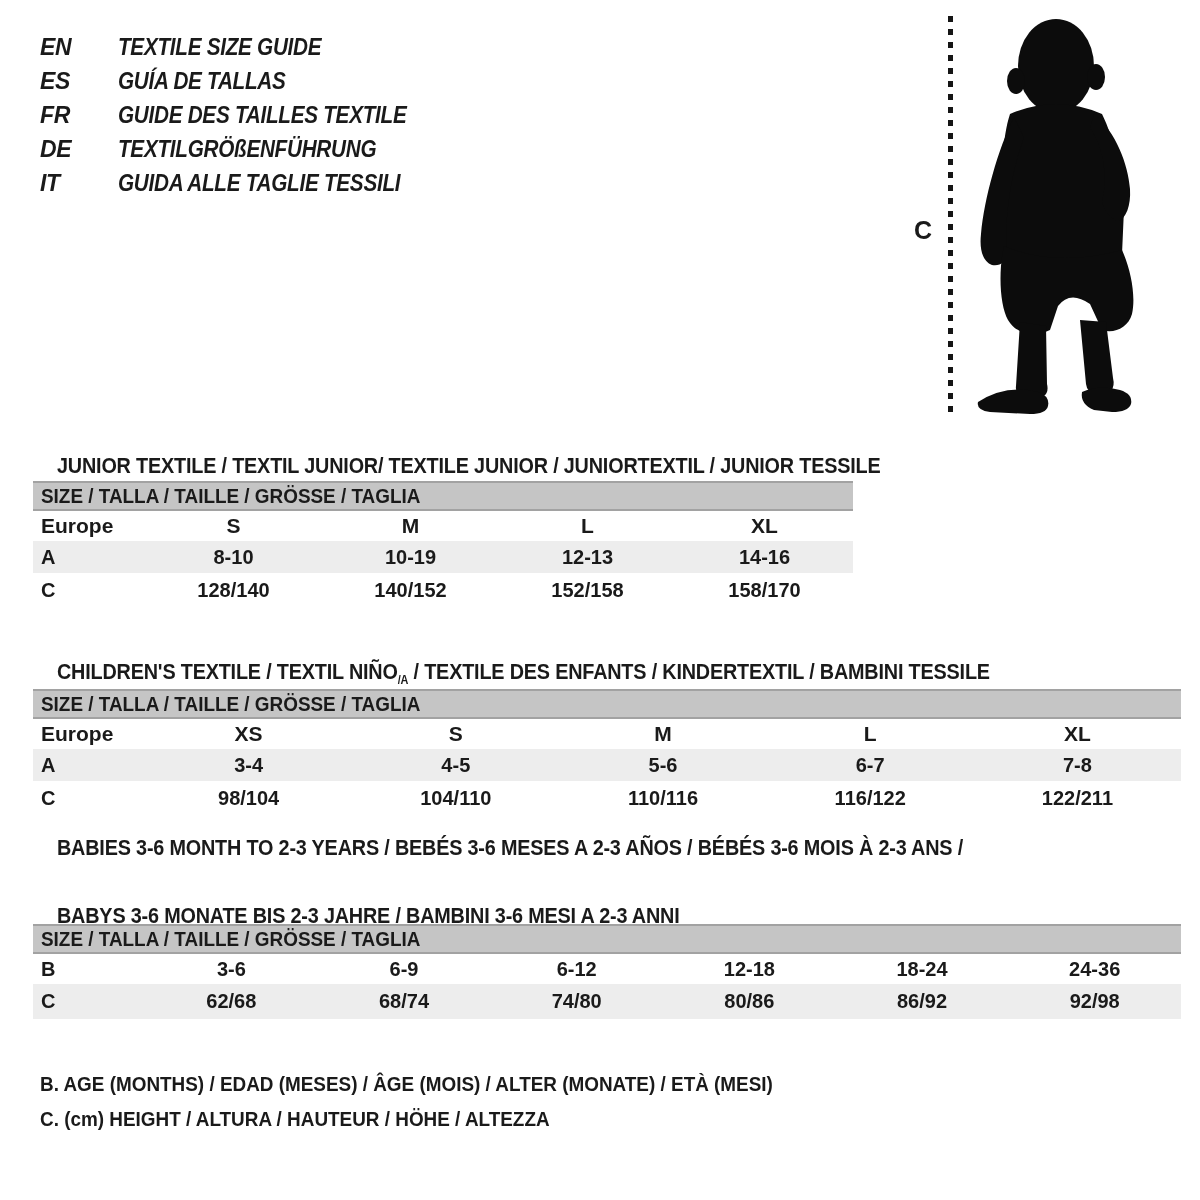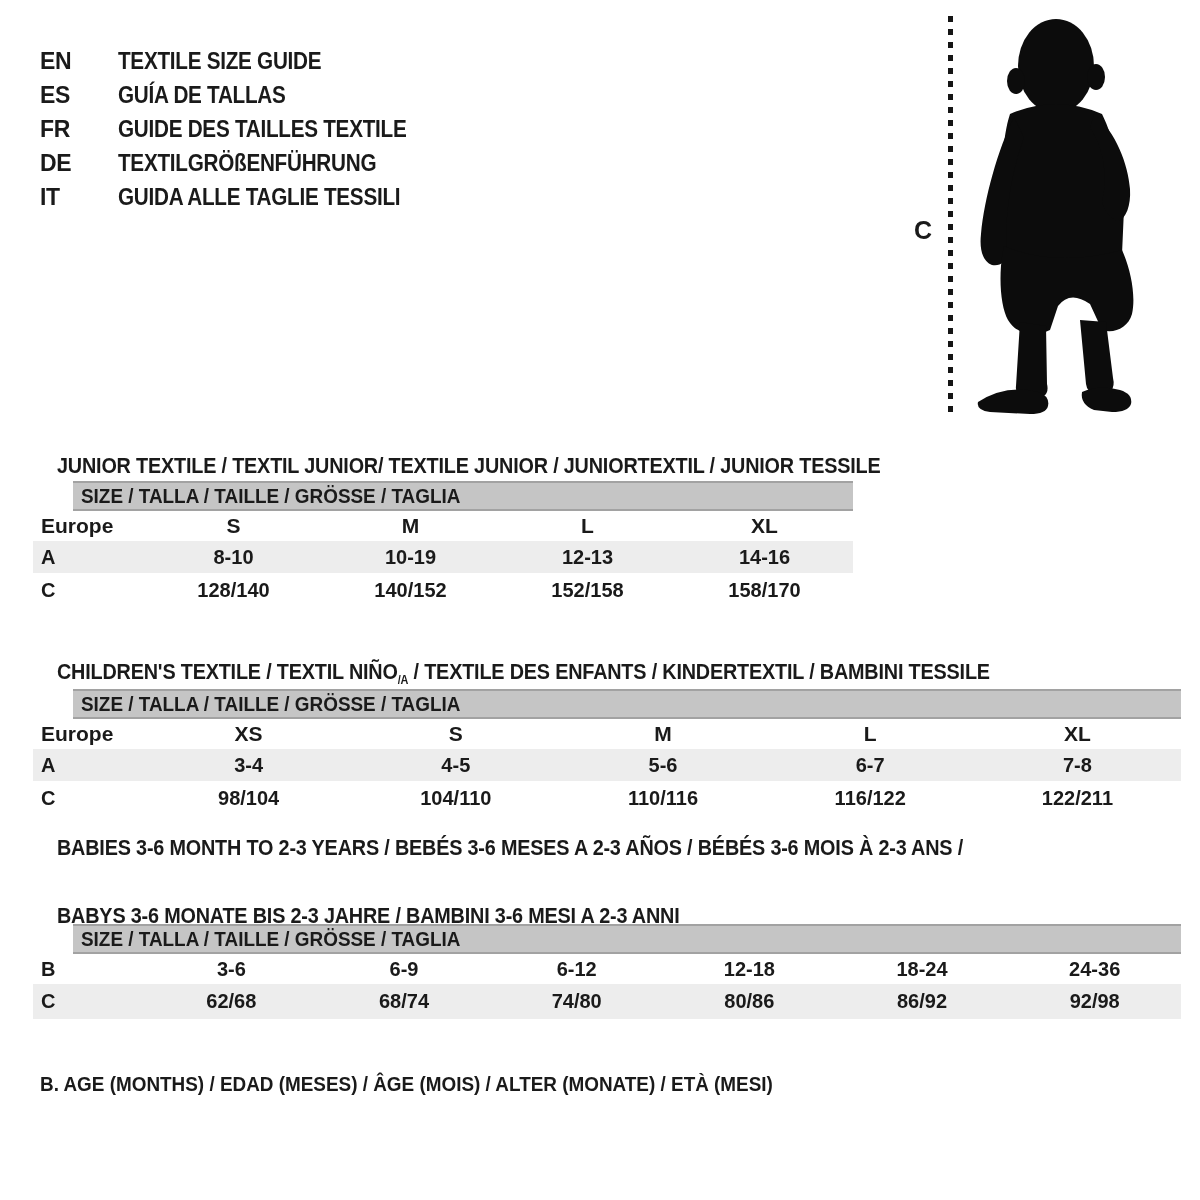--- a/index.html
+++ b/index.html
@@ -4,42 +4,42 @@
 <style>
   html,body{margin:0;padding:0;}
   .canvas{
     position:relative; width:1200px; height:1200px; background:#ffffff;
     font-family:"Liberation Sans","DejaVu Sans",sans-serif;
     color:#1a1a1a; font-weight:700; overflow:hidden;
   }
   .cond{display:inline-block; transform:scaleX(0.9); transform-origin:0 50%; white-space:nowrap;}
 
   
-  .lang-block{position:absolute; left:40px; top:44px;}
+  .lang-block{position:absolute; left:40px; top:30px;font-style:italic;}
   .lang-row{display:flex; height:34px; align-items:center; font-size:23px; letter-spacing:-0.3px;}
   .lang-code{width:78px; flex:0 0 78px;}
 
   
   .measure-line{
     position:absolute; left:948px; top:16px; width:5px; height:400px;
     background:repeating-linear-gradient(to bottom,#151515 0px,#151515 6px,transparent 6px,transparent 13px);
   }
   .measure-label{position:absolute; left:914px; top:216px; font-size:25px;}
   .silhouette{position:absolute; left:970px; top:14px;}
 
   
   .sec-title{position:absolute; left:40px; margin:17px; font-size:22px; letter-spacing:-0.2px;}
   .sub{font-size:0.55em; vertical-align:sub;}
 
   
   .tbl{position:absolute; left:33px;}
   .band{
     height:26px; line-height:26px; background:#c5c5c5;
     border-top:2px solid #a2a2a2; border-bottom:2px solid #a2a2a2;
-    padding-left:8px; font-size:21px;margin-left:40px;
+    padding-left:8px; font-size:21px;
   }
   .row{display:flex; align-items:center; font-size:20px;}
   .row.euro{font-size:21px;}
   .h38{height:30px;} .h32{height:32px;} .h35{height:35px;}
   .shaded{background:#ededed;}
   .lc{flex:0 0 104px; padding-left:8px; text-align:left;}
   .vc{flex:1; text-align:center;}
 
   
   .legend{position:absolute; left:40px; top:1066px;}
@@ -191,15 +191,18 @@
       <div class="vc">80/86</div>
       <div class="vc">86/92</div>
       <div class="vc">92/98</div>
     </div>
   </div>
 
   <div class="legend">
     <div class="legend-line">
       <span class="cond">B. AGE (MONTHS) / EDAD (MESES) / ÂGE (MOIS) / ALTER (MONATE) / ETÀ (MESI)</span>
     </div>
+    <div class="legend-line">
+      <span class="cond">C. (cm) HEIGHT / ALTURA / HAUTEUR / HÖHE / ALTEZZA</span>
+    </div>
   </div>
 
 </div>
 
 </body></html>

